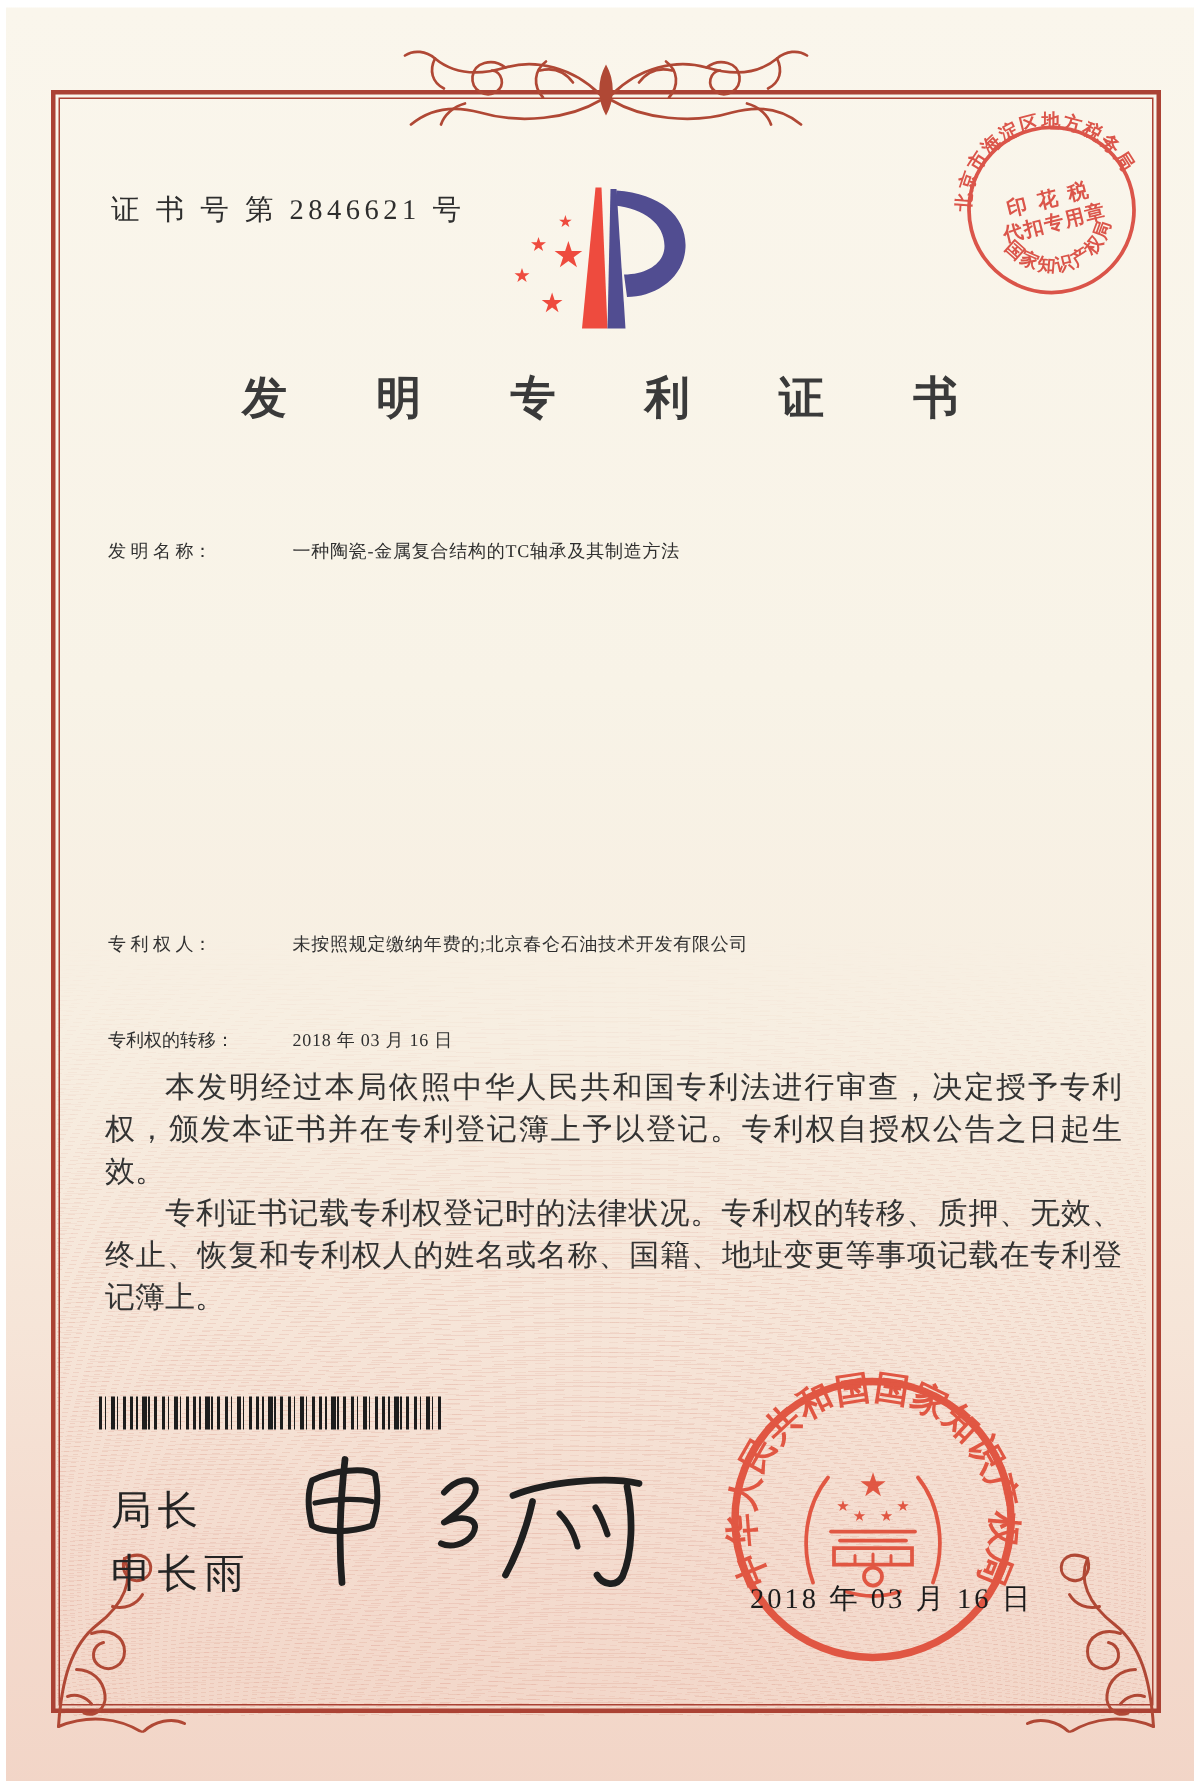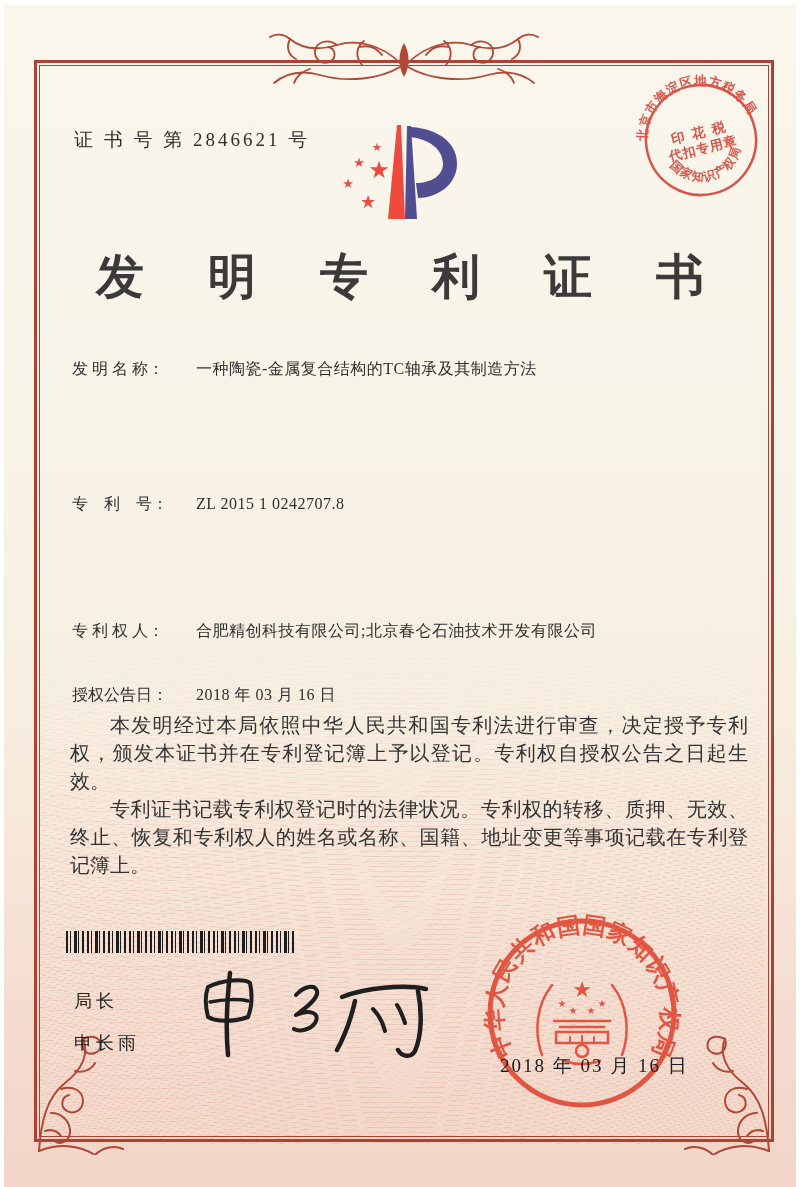--- a/index.html
+++ b/index.html
@@ -26,39 +26,39 @@
   .ornament-top{position:absolute;left:262px;top:24px;width:276px;height:64px;}
   .ornament-corner{position:absolute;width:96px;height:122px;}
   .ornament-corner.left{left:27px;top:1028px;}
   .ornament-corner.right{left:677px;top:1028px;transform:scaleX(-1);}
   .cert-no{
     position:absolute;left:70px;top:122px;font-size:19px;color:#2e2e2e;letter-spacing:3px;
   }
   .logo{position:absolute;left:335px;top:82px;width:170px;height:155px;}
   .title{
     position:absolute;left:0;top:240px;width:100%;text-align:center;
-    font-size:48px;font-weight:600;color:#3a3a3a;letter-spacing:26px;text-indent:26px;
-  }
-  .field-row{position:absolute;left:68px;width:672px;font-size:16px;color:#2f2f2f;white-space:nowrap;}
+    font-size:30px;font-weight:600;color:#3a3a3a;letter-spacing:26px;text-indent:26px;
+  }
+  .field-row{position:absolute;left:68px;width:672px;font-size:12px;color:#2f2f2f;white-space:nowrap;}
   .f-label{display:inline-block;min-width:120px;}
   .f-value{letter-spacing:0.5px;}
   .paras{position:absolute;left:66px;top:706px;width:678px;font-size:20px;line-height:28px;color:#333;}
   .paras p{margin:0;text-indent:2em;text-align:justify;}
   .barcode{
     position:absolute;left:62px;top:926px;width:228px;height:22px;
     background:repeating-linear-gradient(90deg,
       #1d1d1d 0 2px, transparent 2px 4px,
       #1d1d1d 4px 5px, transparent 5px 8px,
       #1d1d1d 8px 11px, transparent 11px 12px,
       #1d1d1d 12px 13px, transparent 13px 16px,
       #1d1d1d 16px 18px, transparent 18px 21px);
   }
   .director-title,.director-name{
     position:absolute;left:70px;font-family:"Liberation Sans","DejaVu Sans",sans-serif;
-    font-size:18px;color:#242424;letter-spacing:4px;
+    font-size:27px;color:#242424;letter-spacing:4px;
   }
   .director-title{top:984px;}
   .director-name{top:1026px;}
   .signature{position:absolute;left:188px;top:952px;width:262px;height:118px;}
   .seal{position:absolute;left:478px;top:908px;width:200px;height:200px;opacity:.95;}
   .issue-date{
     position:absolute;left:496px;top:1048px;font-size:19px;color:#1c1c1c;letter-spacing:2px;z-index:5;
   }
   .tax-stamp{position:absolute;left:620px;top:58px;width:154px;height:154px;opacity:.92;}
   .seal-ring-text{font-family:"Liberation Serif","DejaVu Serif",serif;font-weight:bold;}
@@ -127,30 +127,26 @@
       <text x="29" y="121" font-size="18">★</text>
     </g>
   </svg>
 
   <div class="title">发 明 专 利 证 书</div>
 
   <div class="field-row" style="top:354px">
     <span class="f-label">发 明 名 称：</span>
     <span class="f-value">一种陶瓷-金属复合结构的TC轴承及其制造方法</span>
   </div>
-  <div class="field-row" style="top:489px">
-    <span class="f-label">专　利　号：</span>
-    <span class="f-value">ZL 2015 1 0242707.8</span>
-  </div>
   <div class="field-row" style="top:616px">
     <span class="f-label">专 利 权 人：</span>
-    <span class="f-value">合肥精创科技有限公司;北京春仑石油技术开发有限公司</span>
+    <span class="f-value">未按照规定缴纳年费的;北京春仑石油技术开发有限公司</span>
   </div>
   <div class="field-row" style="top:680px">
-    <span class="f-label">授权公告日：</span>
+    <span class="f-label">专利权的转移：</span>
     <span class="f-value">2018 年 03 月 16 日</span>
   </div>
 
   <div class="paras">
     <p>本发明经过本局依照中华人民共和国专利法进行审查，决定授予专利权，颁发本证书并在专利登记簿上予以登记。专利权自授权公告之日起生效。</p>
     <p>专利证书记载专利权登记时的法律状况。专利权的转移、质押、无效、终止、恢复和专利权人的姓名或名称、国籍、地址变更等事项记载在专利登记簿上。</p>
   </div>
 
   <div class="barcode"></div>
 

